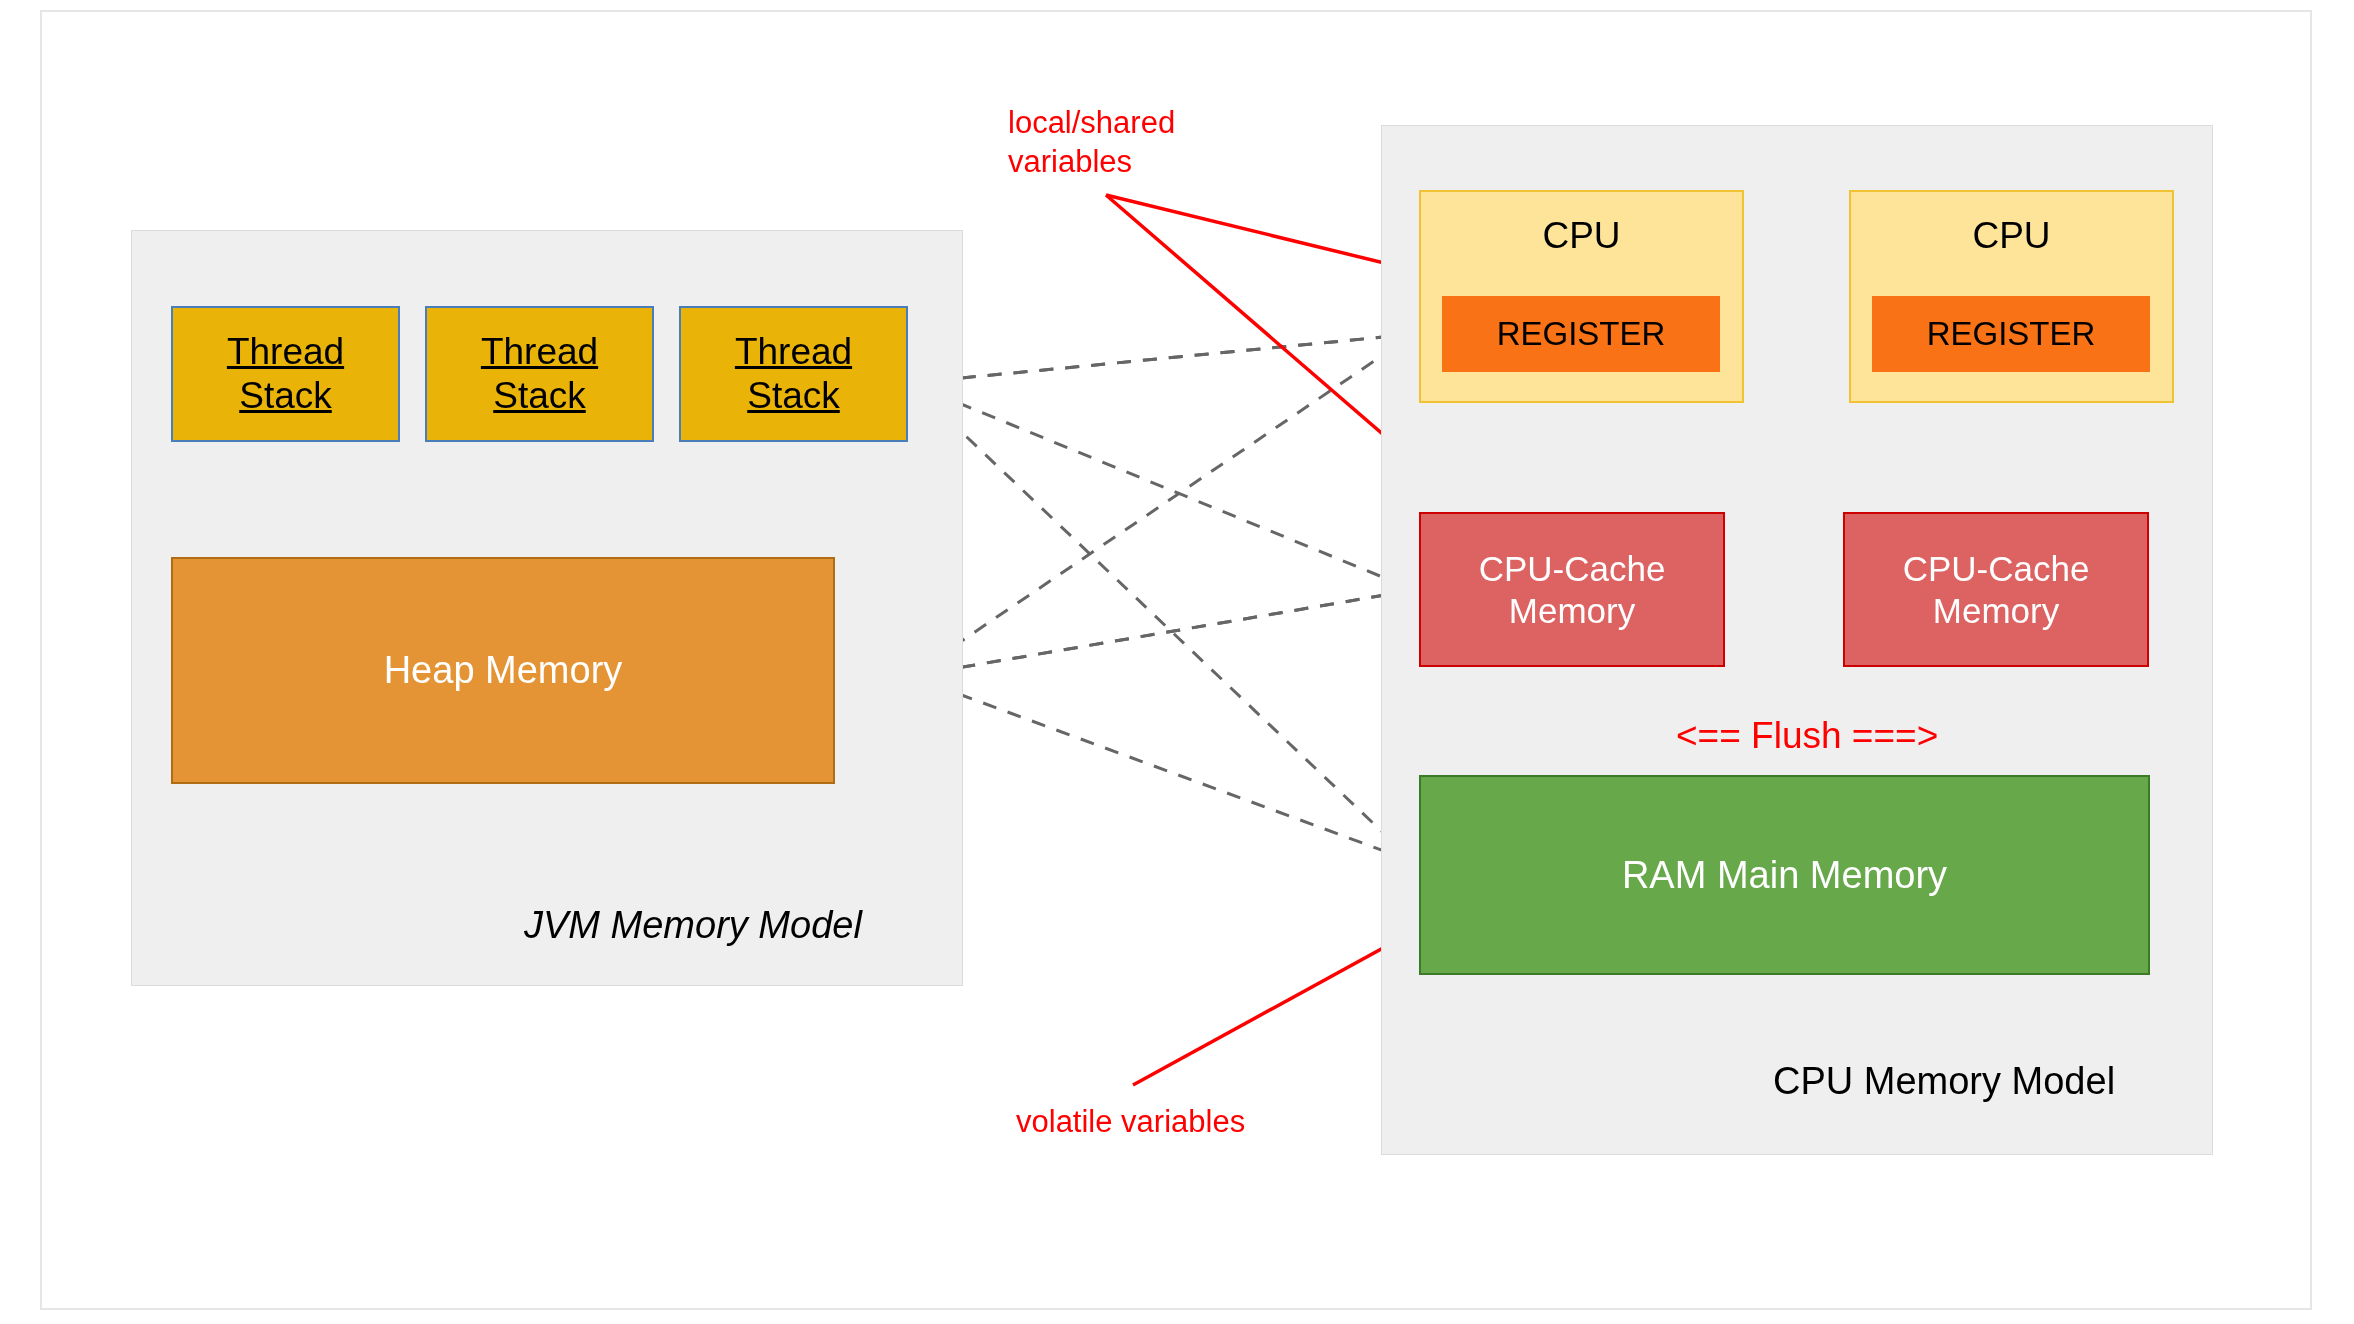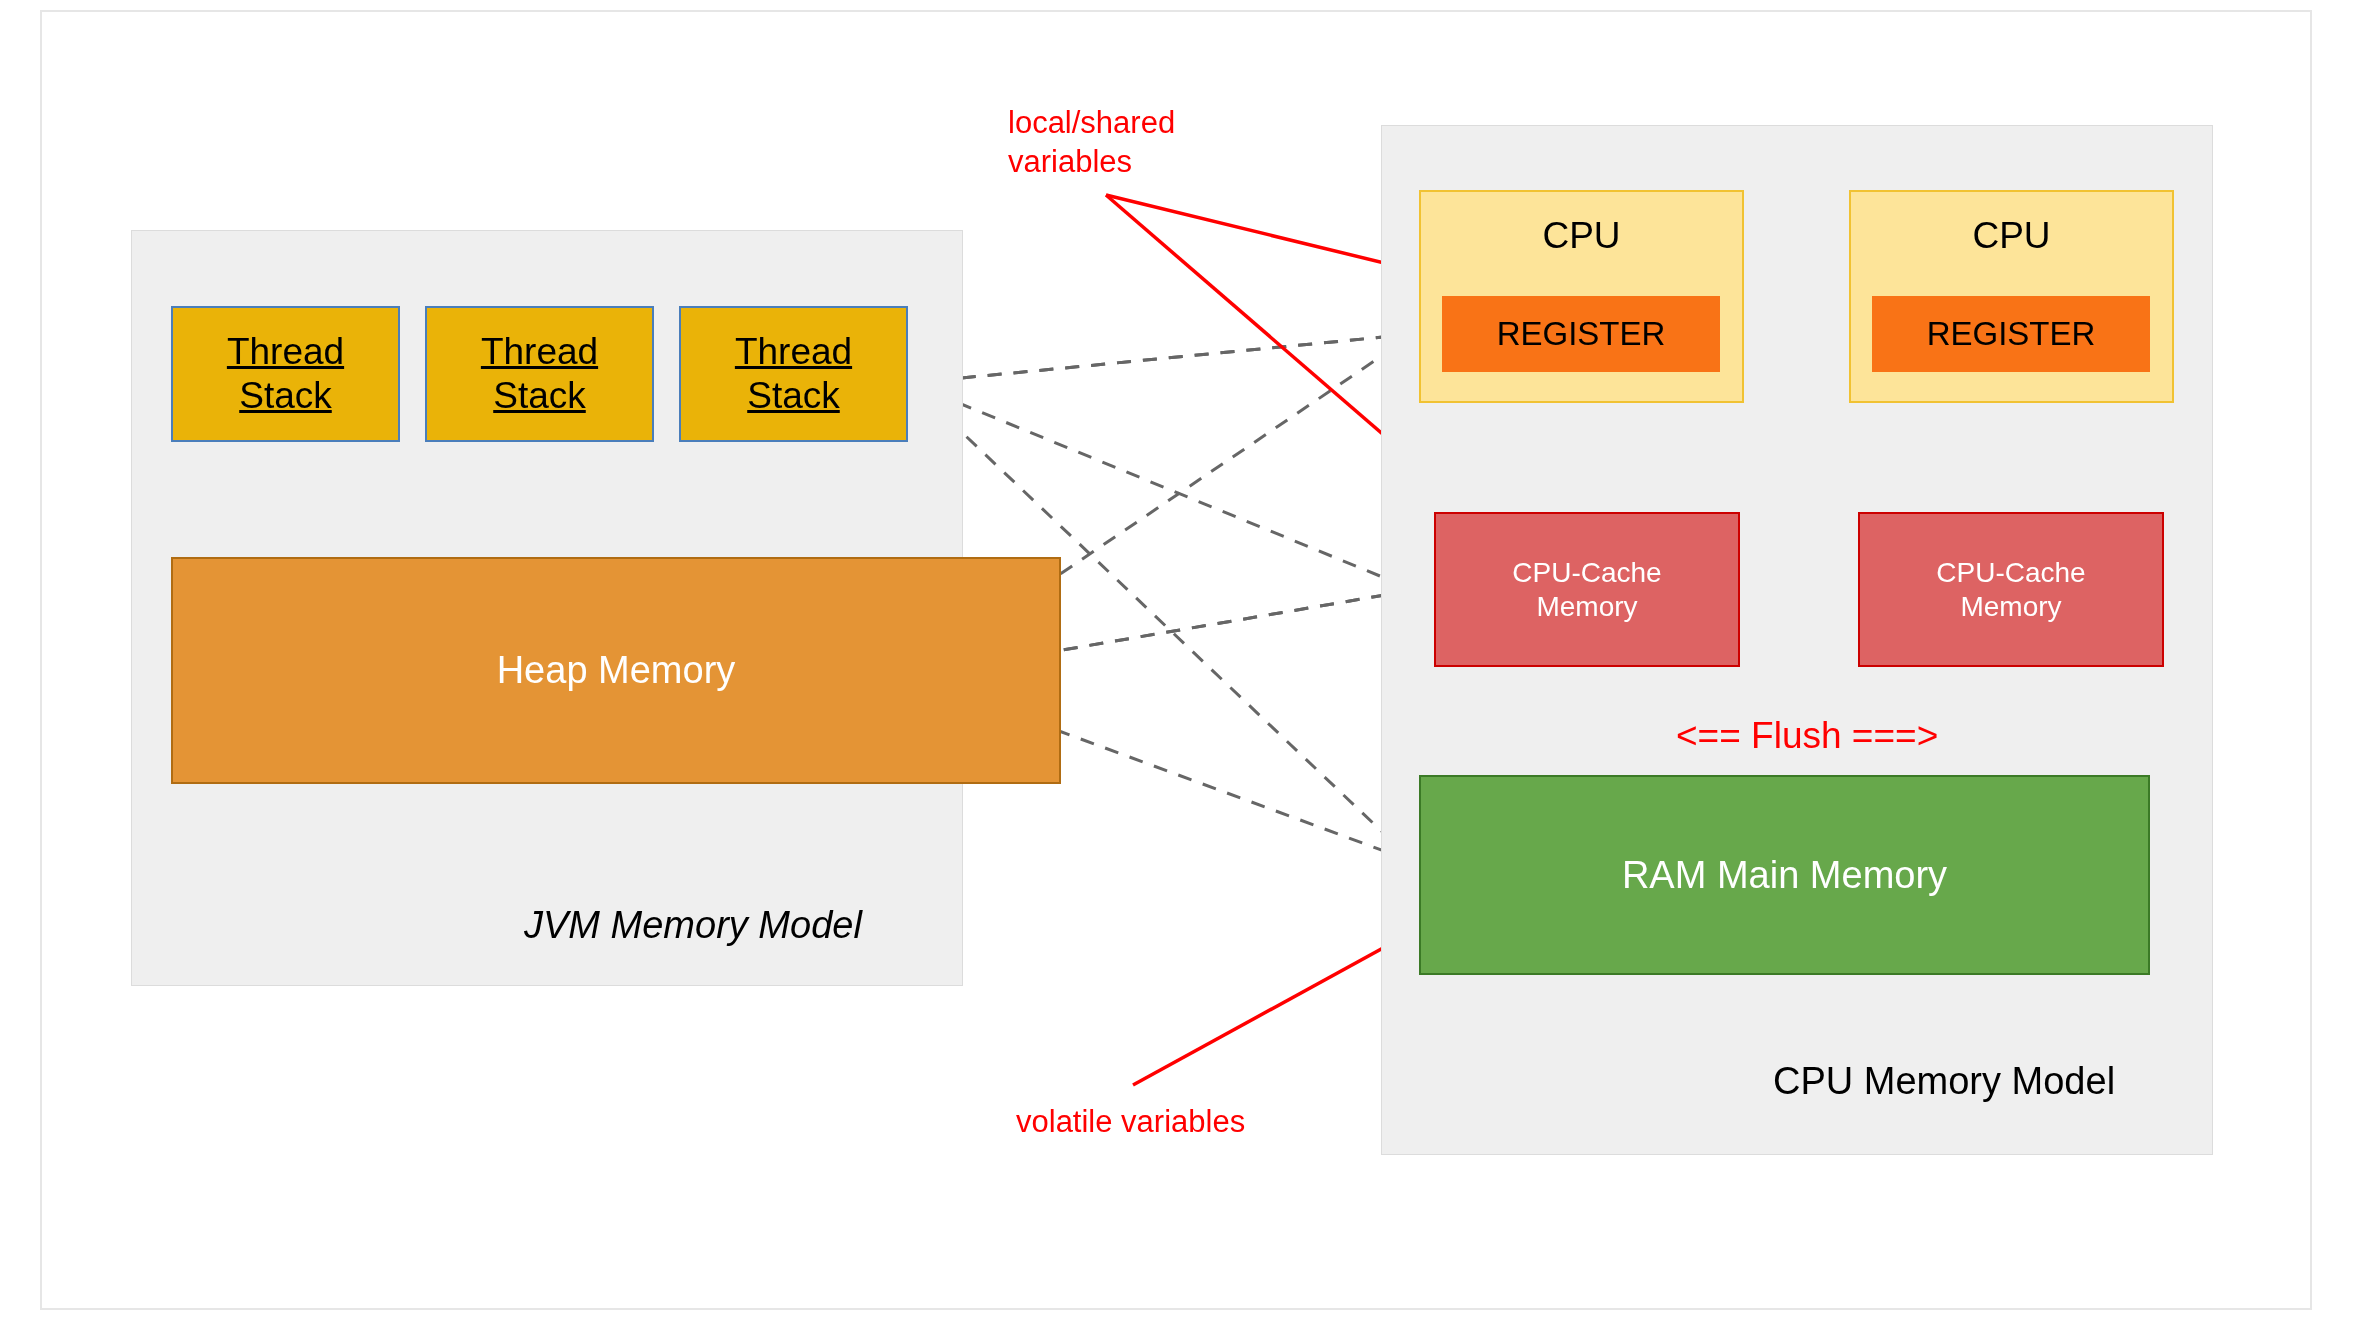--- a/index.html
+++ b/index.html
@@ -84,23 +84,22 @@
   }
   .register {
     background: #f97316;
     border: none;
     font-size: 33px;
     color: #000000;
   }
   .cache {
     background: #dd6363;
     border: 2px solid #cc0000;
-    font-size: 28px;
+    font-size: 35px;
     color: #ffffff;
-    margin-left: 15px;
   }
   .ram {
     background: #67a84b;
     border: 2px solid #3b7a26;
     font-size: 38px;
     color: #ffffff;
   }
 
   
   .annot {
@@ -188,21 +187,21 @@
   <div class="node thread-stack" style="left:425px; top:306px; width:229px; height:136px;">
     <span style="white-space:pre-line;">Thread
 Stack</span>
   </div>
 
   <div class="node thread-stack" style="left:679px; top:306px; width:229px; height:136px;">
     <span style="white-space:pre-line;">Thread
 Stack</span>
   </div>
 
-  <div class="node heap" style="left:171px; top:557px; width:890px; height:227px;">
+  <div class="node heap" style="left:171px; top:557px; width:664px; height:227px;">
     <span>Heap Memory</span>
   </div>
 
   <div class="panel-label" style="left:524px; top:904px;font-style:italic;">JVM Memory Model</div>
 
   <div class="panel" style="left:1381px; top:125px; width:832px; height:1030px;"></div>
 
   <div class="node cpu" style="left:1419px; top:190px; width:325px; height:213px;">
     <span>CPU</span>
   </div>

